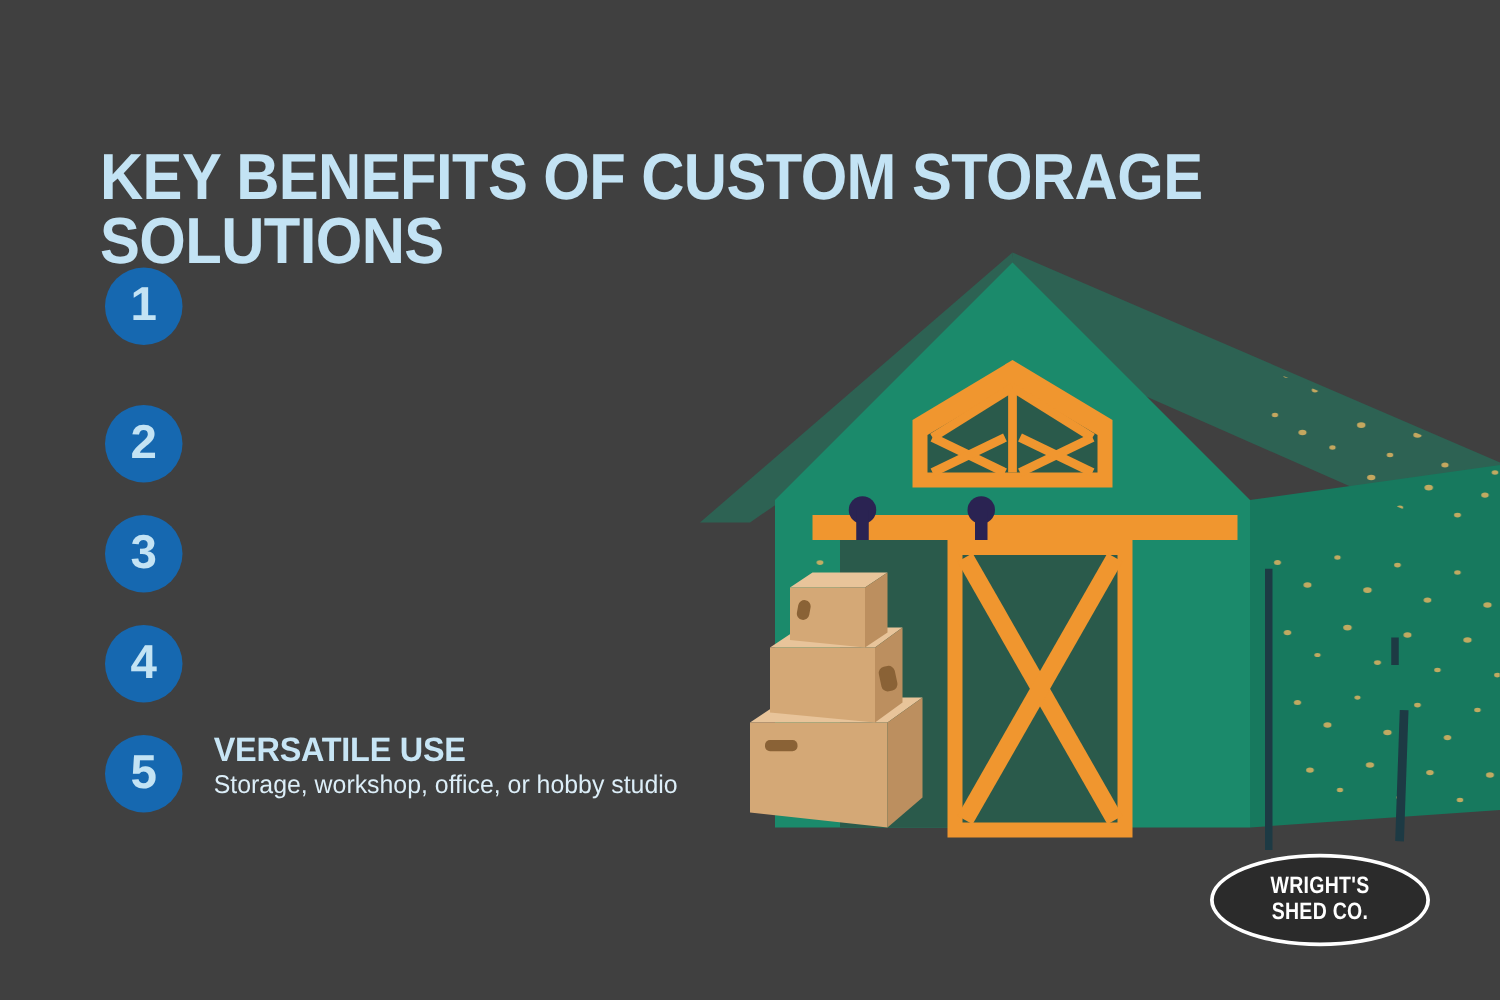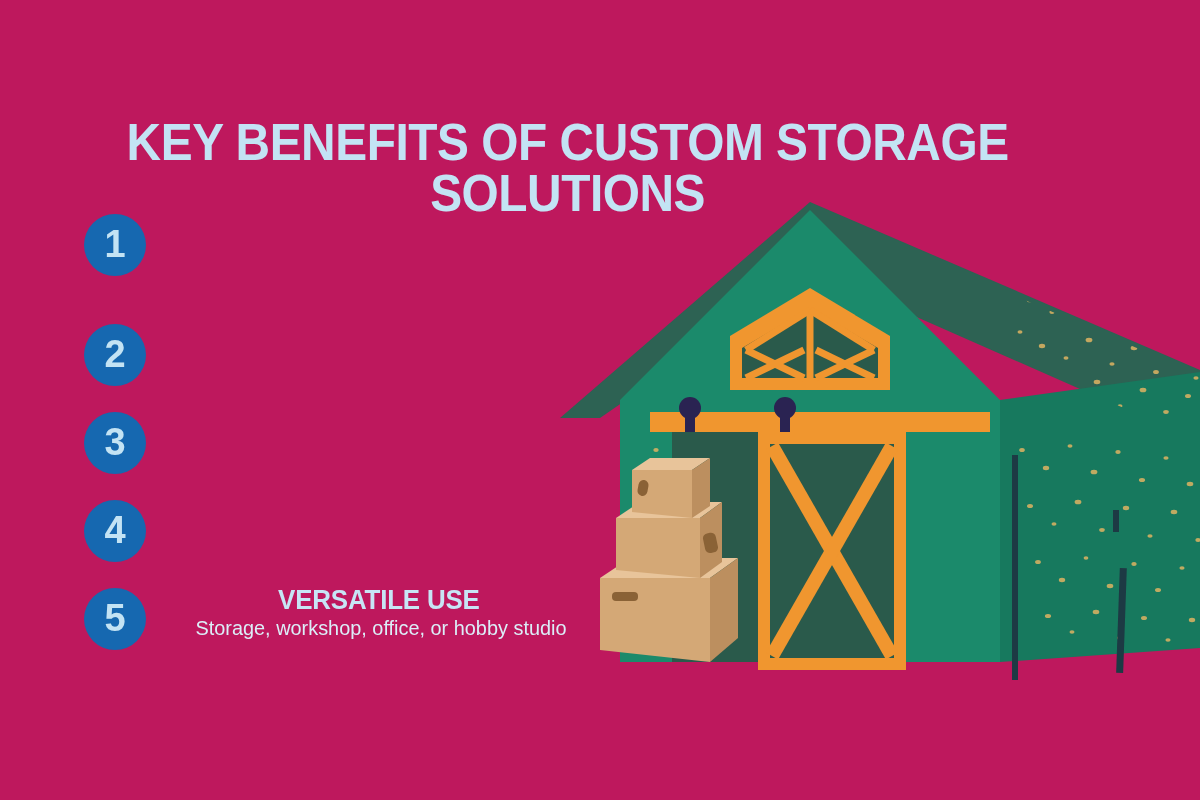--- a/index.html
+++ b/index.html
@@ -4,24 +4,23 @@
 <style>
   html, body {
     margin: 0;
     padding: 0;
     background: #04152e;
   }
   #canvas {
     position: relative;
     width: 1200px;
     height: 800px;
-    background: #be185d;
+    background: #404040;
     overflow: hidden;
     font-family: "Liberation Sans", sans-serif;
-    text-align: center;
   }
 
   
   #illustration {
     position: absolute;
     left: 560px;
     top: 150px;
     width: 640px;
     height: 560px;
   }
@@ -367,14 +366,21 @@
     <div class="benefit b5">
       <div class="badge">5</div>
       <div class="benefit-text">
         <div class="benefit-title">VERSATILE USE</div>
         <div class="benefit-desc">Storage, workshop, office, or hobby studio</div>
       </div>
     </div>
 
   </div>
 
+  <div id="logo">
+    <div class="oval"></div>
+    <div class="logo-text">
+      <span>WRIGHT'S</span>
+      <span>SHED CO.</span>
+    </div>
+  </div>
 
 </div>
 
 </body></html>

